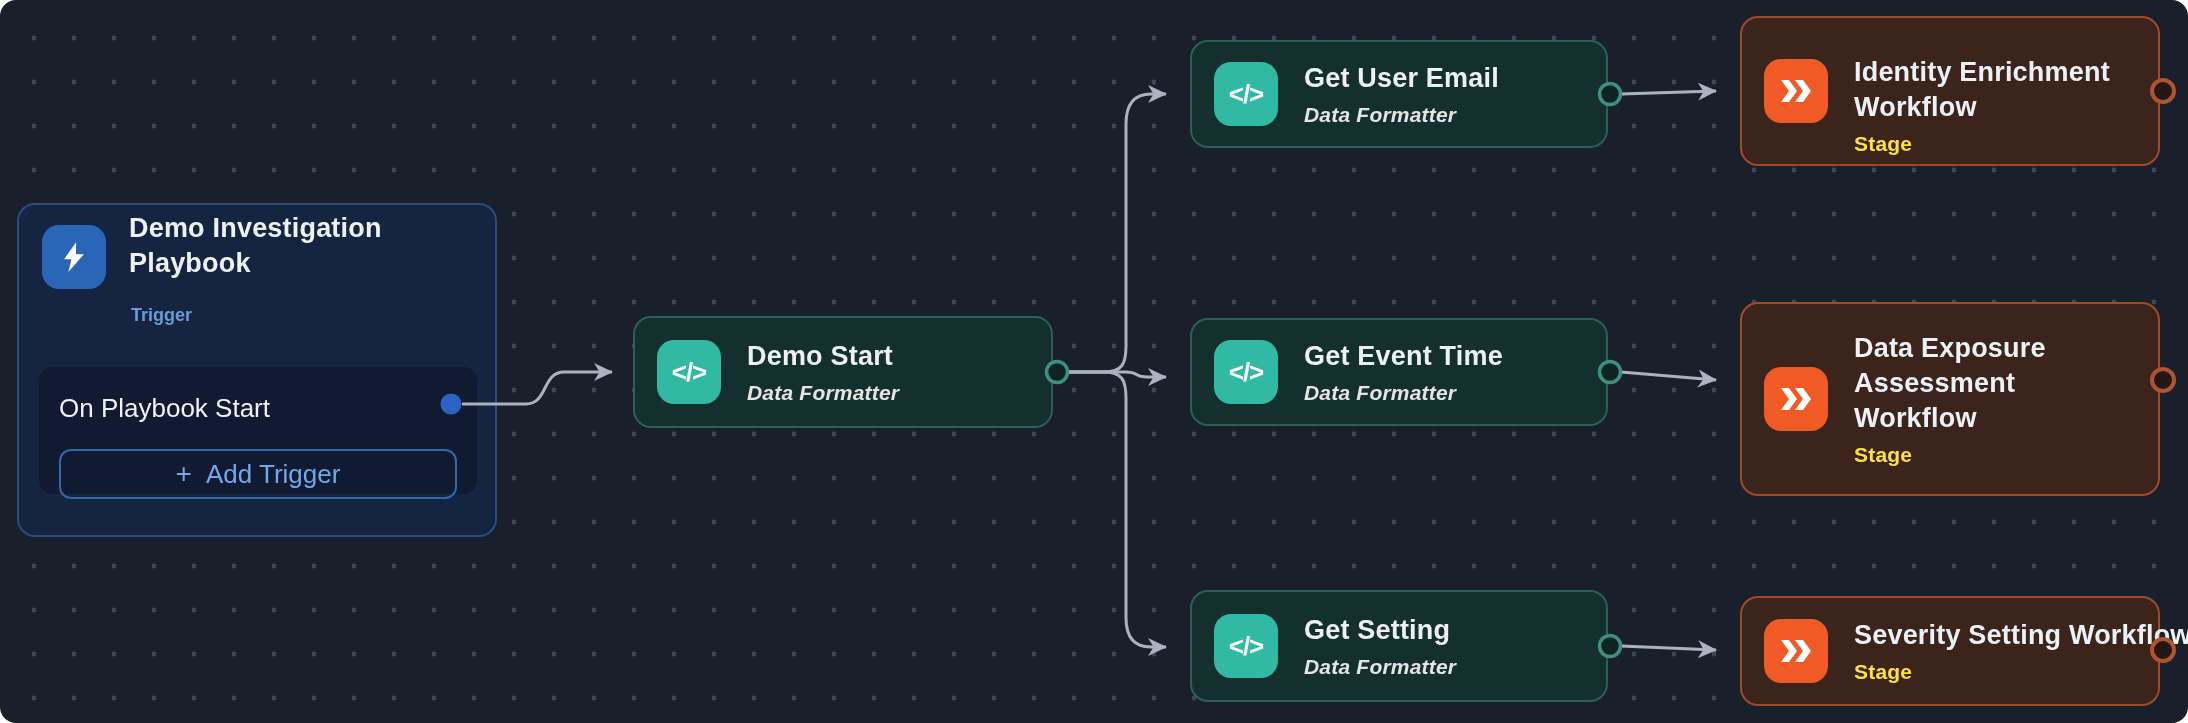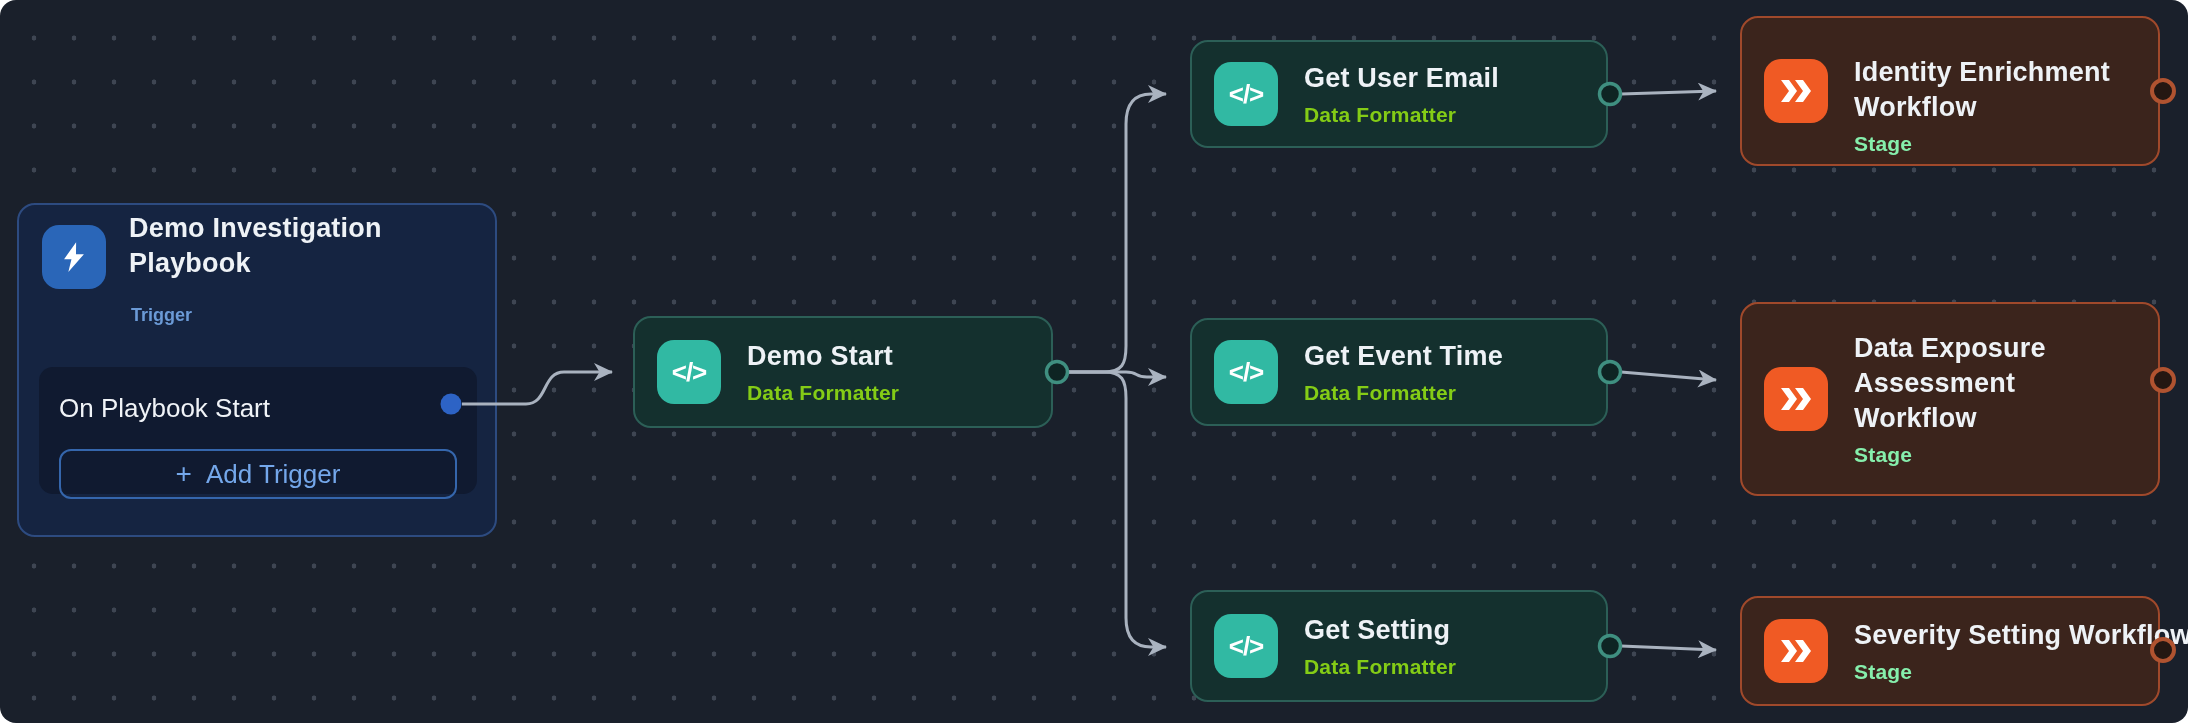--- a/index.html
+++ b/index.html
@@ -21,26 +21,26 @@
   .trigger-type{position:absolute;left:112px;top:100px;font-size:18px;font-weight:700;color:#6b9ad6;}
   .trigger-panel{position:absolute;left:20px;right:18px;top:162px;height:127px;background:#101a30;border-radius:14px;}
   .trigger-row-label{position:absolute;left:20px;top:26px;font-size:26px;color:#f0f3f7;font-weight:400;}
   .add-trigger-btn{position:absolute;left:20px;right:20px;top:82px;height:50px;border:2px solid #3566ac;border-radius:12px;
     background:transparent;display:flex;align-items:center;justify-content:center;gap:14px;
     color:#74a7ea;font-size:26px;font-weight:500;font-family:"Liberation Sans",sans-serif;cursor:pointer;}
   .add-trigger-btn .plus{font-size:28px;font-weight:400;}
   
   .formatter{background:#14302e;border:2px solid #2c5f57;}
   .formatter .icon-tile{background:#31b9a3;}
-  .formatter .node-sub{color:#84cc16;}
+  .formatter .node-sub{color:#e5e5e5;font-style:italic;}
   .code-glyph{color:#ffffff;font-size:26px;font-weight:700;letter-spacing:-1px;}
   
   .stage{background:#3b241c;border:2px solid #a0492b;}
   .stage .icon-tile{background:#f05a24;}
-  .stage .node-sub{color:#86efac;}
+  .stage .node-sub{color:#fde047;}
   .edges{position:absolute;left:0;top:0;width:2188px;height:723px;pointer-events:none;}
   .edges path.edge{fill:none;stroke:#a9b2bf;stroke-width:3;}
 </style>
 </head>
 <body>
 
 <div class="canvas">
 
   <div class="node trigger-node">
     <div class="icon-tile">

